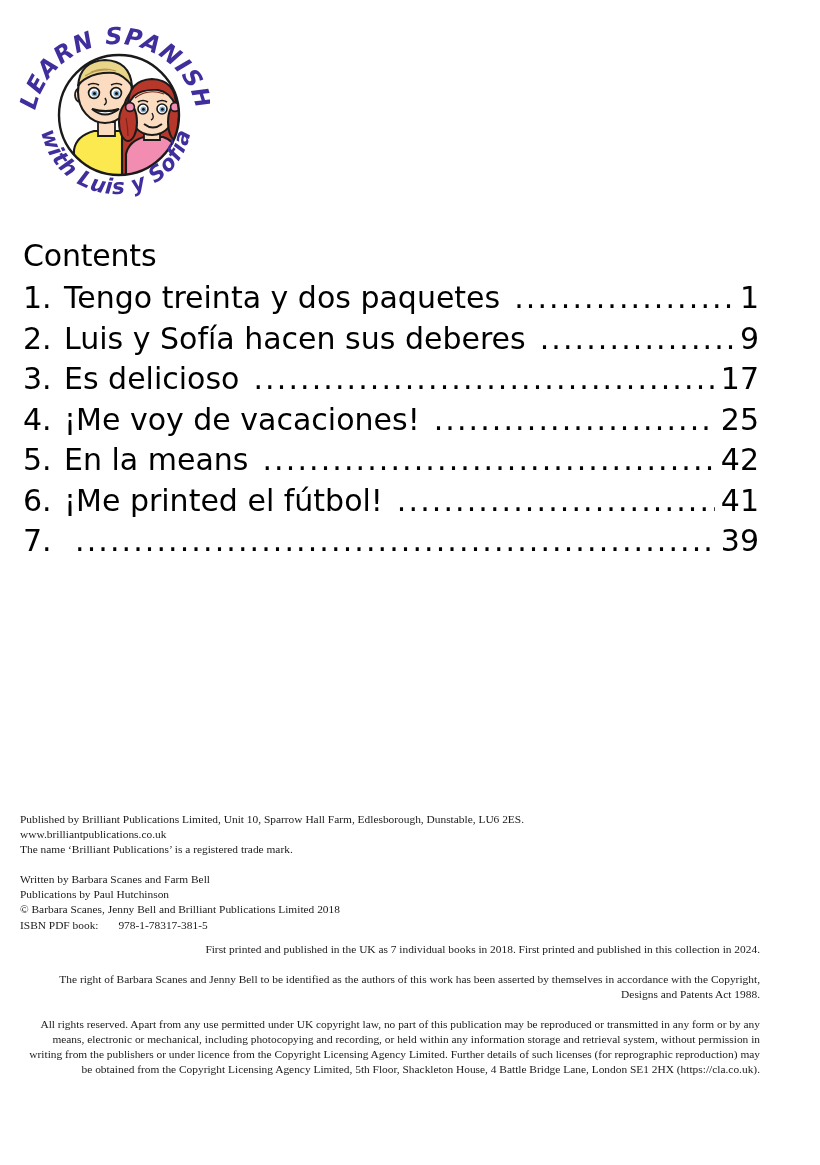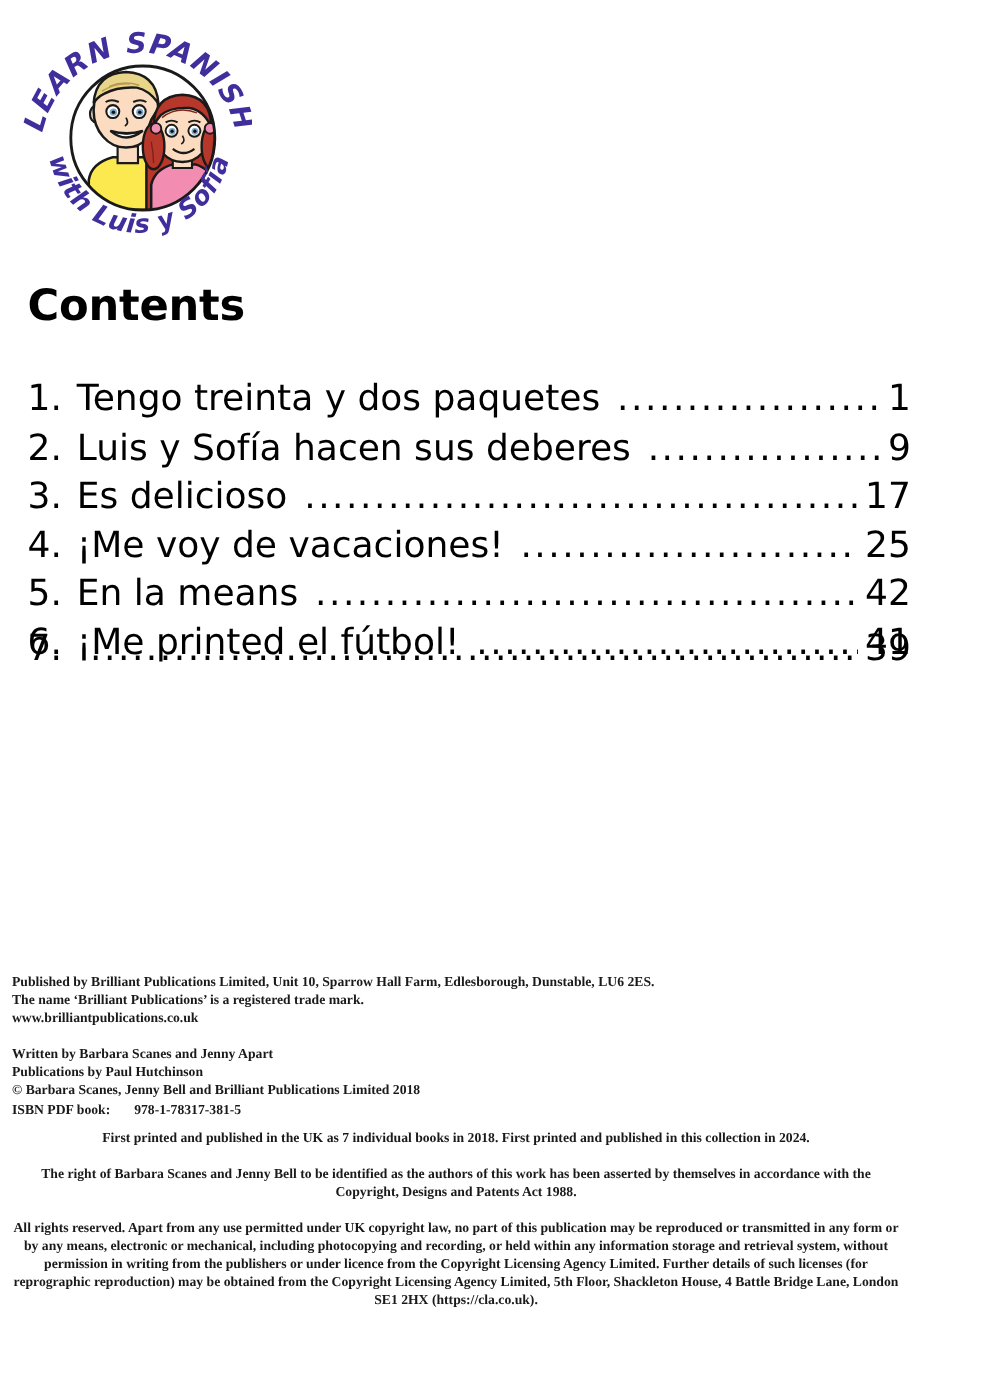--- a/index.html
+++ b/index.html
@@ -25,22 +25,22 @@
     height: 192px;
   }
   .logo svg { display: block; width: 192px; height: 192px; }
 
   
   .contents-heading {
     position: absolute;
     left: 23px;
     top: 237px;
     font-family: "DejaVu Sans", sans-serif;
-    font-weight: bold;
-    font-size: 36px;
+    font-weight: normal;
+    font-size: 30px;
     line-height: 38px;
     letter-spacing: -0.2px;
     color: #000000;
   }
 
   
   .toc {
     position: absolute;
     left: 23px;
     top: 278px;
@@ -57,21 +57,20 @@
     color: #000000;
     white-space: nowrap;
   }
   .toc-num {
     flex: 0 0 auto;
     min-width: 38px;
   }
   .toc-title {
     flex: 0 0 auto;
     padding-left: 3px;
-    margin-top: 35px;
   }
   .toc-leader {
     flex: 1 1 auto;
     overflow: hidden;
     margin: 0 6px 0 14px;
     position: relative;
     height: 40.5px;
   }
   .toc-leader::before {
     content: "............................................................................................";
@@ -84,33 +83,32 @@
     white-space: nowrap;
   }
   .toc-page {
     flex: 0 0 auto;
     text-align: right;
   }
 
   
   .imprint {
     position: absolute;
-    left: 10px;
+    left: 20px;
     top: 812px;
     width: 740px;
     font-family: "Liberation Serif", serif;
     font-size: 11.4px;
     line-height: 15.1px;
     color: #1a1a1a;
-    font-weight: bold;
   }
   .imprint-block { margin: 0 0 0 0; }
   .imprint-block + .imprint-block { margin-top: 15px; }
   .imprint-line { white-space: pre-wrap; }
-  .imprint-para { text-align: center; }
+  .imprint-para { text-align: right; }
   .gap-sm { height: 9px; }
 </style>
 </head>
 <body>
 
 <div class="page">
 
   <div class="logo">
     <svg viewBox="0 0 192 192" xmlns="http://www.w3.org/2000/svg">
       <defs>
@@ -242,26 +240,26 @@
       <span class="toc-num">7.</span>
       <span class="toc-leader"></span>
       <span class="toc-page">39</span>
     </div>
   </div>
 
   <div class="imprint">
 
     <div class="imprint-block">
       <div class="imprint-line">Published by Brilliant Publications Limited, Unit 10, Sparrow Hall Farm, Edlesborough, Dunstable, LU6 2ES.</div>
+      <div class="imprint-line">www.brilliantpublications.co.uk</div>
       <div class="imprint-line">The name ‘Brilliant Publications’ is a registered trade mark.</div>
-      <div class="imprint-line">www.brilliantpublications.co.uk</div>
-    </div>
-
-    <div class="imprint-block">
-      <div class="imprint-line">Written by Barbara Scanes and Jenny Apart</div>
+    </div>
+
+    <div class="imprint-block">
+      <div class="imprint-line">Written by Barbara Scanes and Farm Bell</div>
       <div class="imprint-line">Publications by Paul Hutchinson</div>
       <div class="imprint-line">© Barbara Scanes, Jenny Bell and Brilliant Publications Limited 2018</div>
       <div class="imprint-line">ISBN PDF book:       978-1-78317-381-5</div>
     </div>
 
     <div class="gap-sm"></div>
 
     <div class="imprint-block">
       <div class="imprint-para">First printed and published in the UK as 7 individual books in 2018. First printed and published in this collection in 2024.</div>
     </div>

